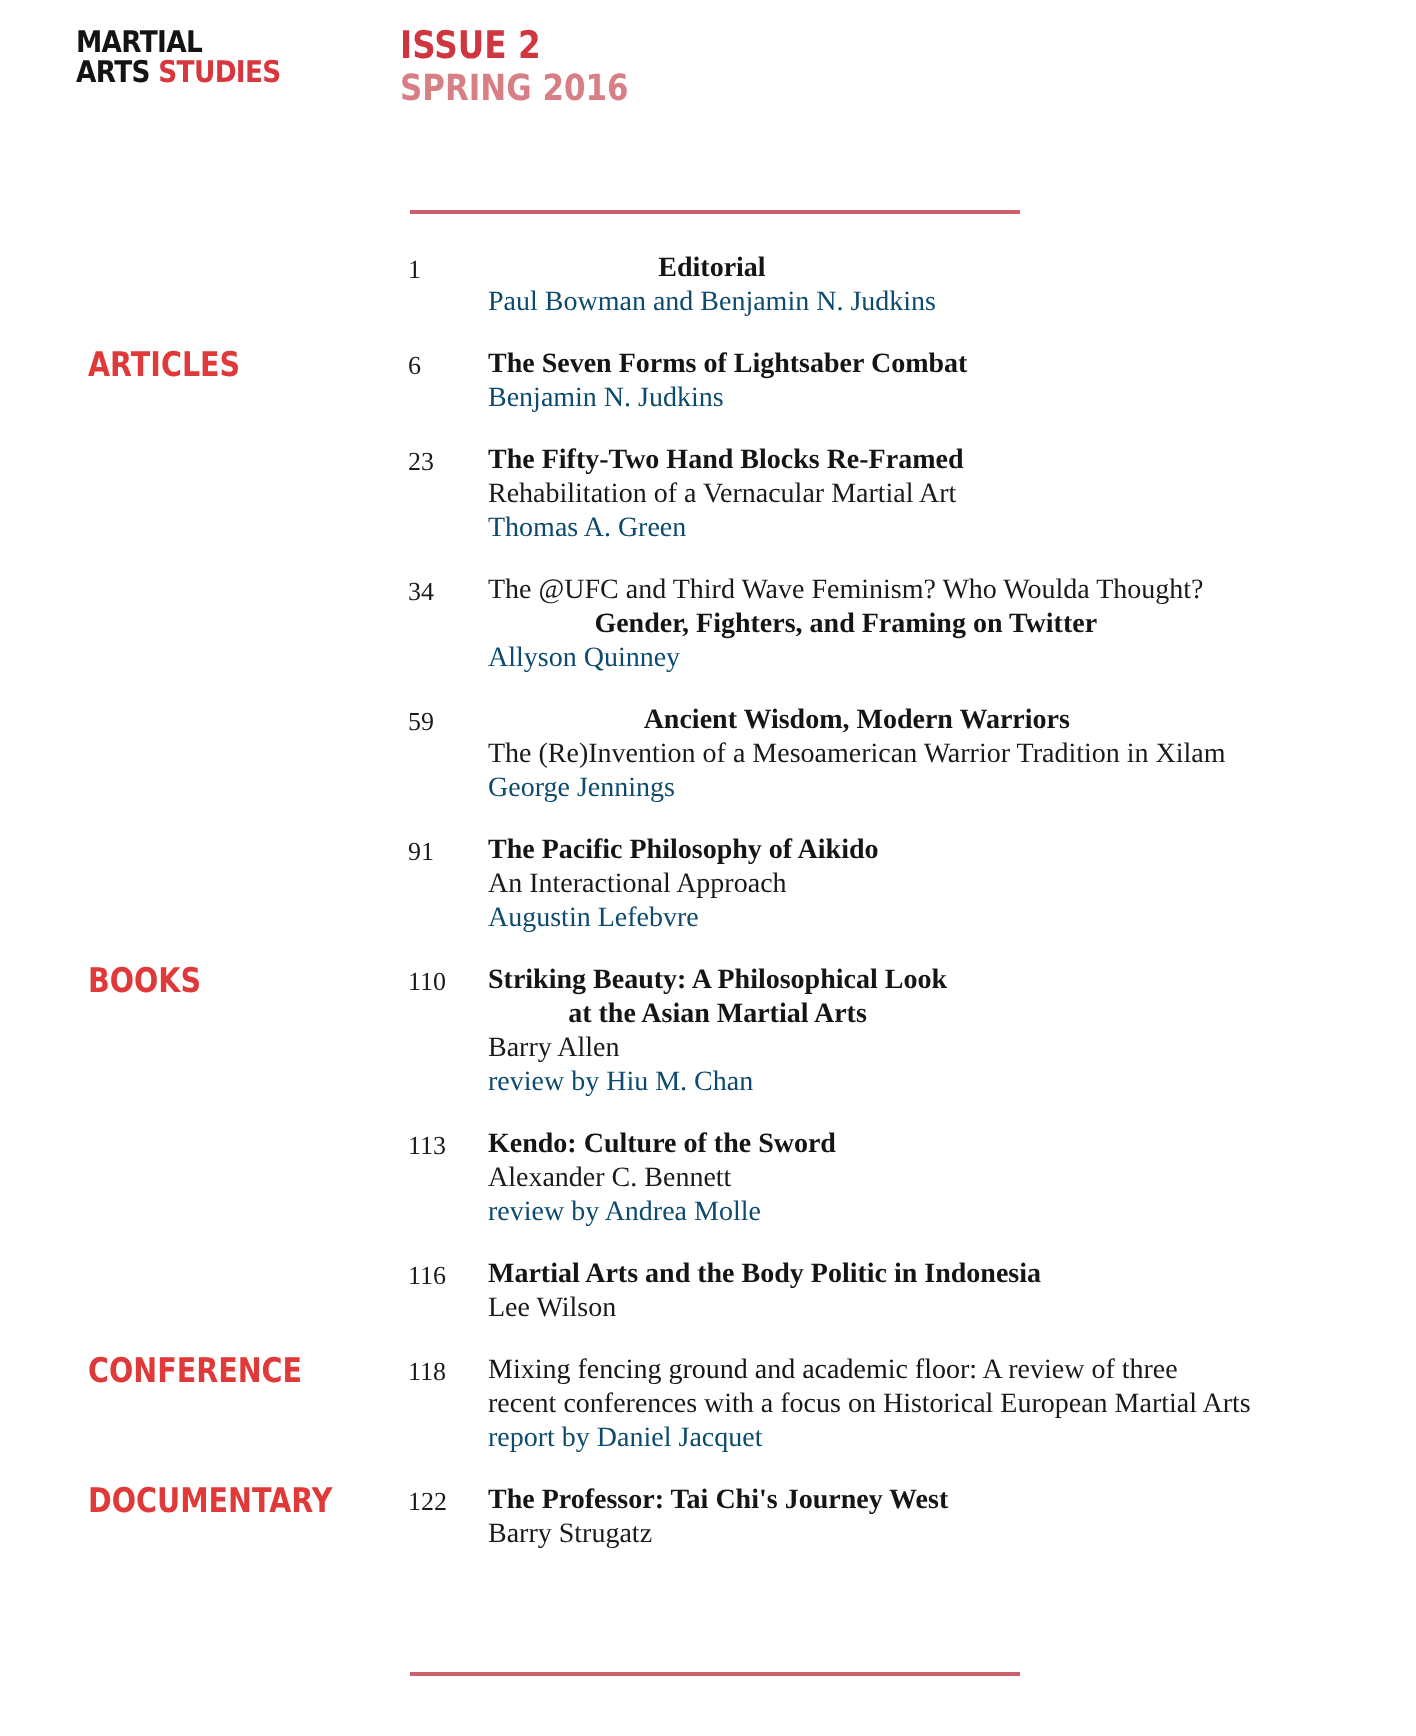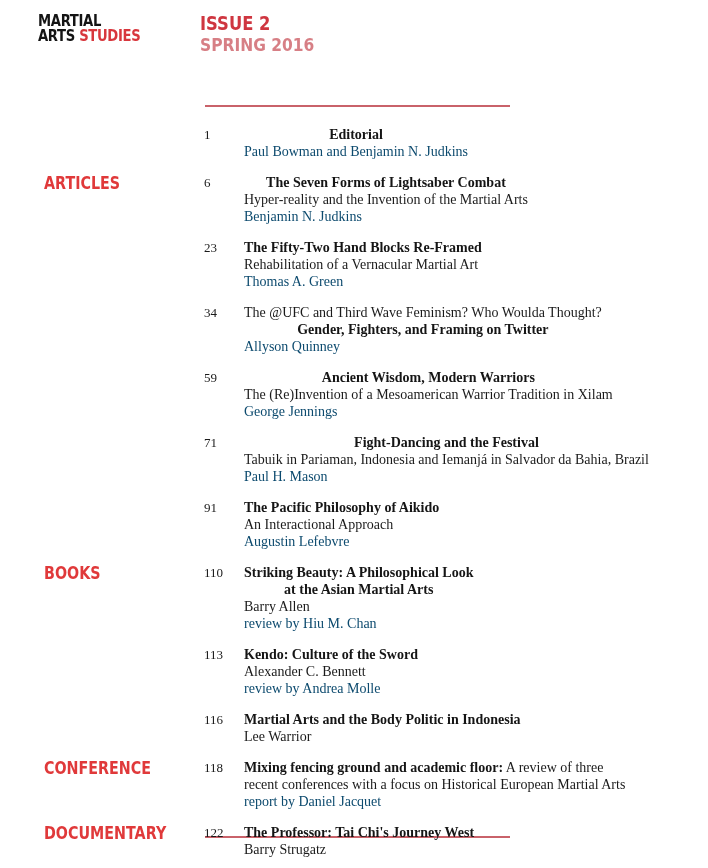--- a/index.html
+++ b/index.html
@@ -106,21 +106,21 @@
     padding-right: 12px;
   }
   .line {
     font-size: 14px;
     line-height: 17px;
     white-space: nowrap;
   }
   .line.title   { font-weight: bold; color: #151515; text-align: center; }
   .line.sub     { font-weight: normal; color: #1a1a1a; }
   .line.byline  { font-weight: normal; color: #0c4a6e; }
-  .line.mixed b { font-weight: bold; color: #151515; }
+  .line.mixed b { font-weight: normal; color: #151515; }
   .line.mixed   { color: #1a1a1a; }
 </style>
 </head>
 <body>
 
 <div class="masthead">
   <span class="l1">MARTIAL</span>
   <span class="l2"><span>ARTS </span><span class="studies">STUDIES</span></span>
 </div>
 
@@ -138,21 +138,20 @@
       <div class="lines">
         <div class="line title">Editorial</div>
         <div class="line byline">Paul Bowman and Benjamin N. Judkins</div>
       </div>
     </div>
     <div class="entry">
       <div class="section-label">ARTICLES</div>
       <div class="pagenum">6</div>
       <div class="lines">
         <div class="line title">The Seven Forms of Lightsaber Combat</div>
-        <div class="line sub">Hyper-reality and the Invention of the Martial Arts</div>
         <div class="line byline">Benjamin N. Judkins</div>
       </div>
     </div>
     <div class="entry">
       <div class="pagenum">23</div>
       <div class="lines">
         <div class="line title">The Fifty-Two Hand Blocks Re-Framed</div>
         <div class="line sub">Rehabilitation of a Vernacular Martial Art</div>
         <div class="line byline">Thomas A. Green</div>
       </div>
@@ -164,28 +163,20 @@
         <div class="line title">Gender, Fighters, and Framing on Twitter</div>
         <div class="line byline">Allyson Quinney</div>
       </div>
     </div>
     <div class="entry">
       <div class="pagenum">59</div>
       <div class="lines">
         <div class="line title">Ancient Wisdom, Modern Warriors</div>
         <div class="line sub">The (Re)Invention of a Mesoamerican Warrior Tradition in Xilam</div>
         <div class="line byline">George Jennings</div>
-      </div>
-    </div>
-    <div class="entry">
-      <div class="pagenum">71</div>
-      <div class="lines">
-        <div class="line title">Fight-Dancing and the Festival</div>
-        <div class="line sub">Tabuik in Pariaman, Indonesia and Iemanjá in Salvador da Bahia, Brazil</div>
-        <div class="line byline">Paul H. Mason</div>
       </div>
     </div>
     <div class="entry">
       <div class="pagenum">91</div>
       <div class="lines">
         <div class="line title">The Pacific Philosophy of Aikido</div>
         <div class="line sub">An Interactional Approach</div>
         <div class="line byline">Augustin Lefebvre</div>
       </div>
     </div>
@@ -204,21 +195,21 @@
       <div class="lines">
         <div class="line title">Kendo: Culture of the Sword</div>
         <div class="line sub">Alexander C. Bennett</div>
         <div class="line byline">review by Andrea Molle</div>
       </div>
     </div>
     <div class="entry">
       <div class="pagenum">116</div>
       <div class="lines">
         <div class="line title">Martial Arts and the Body Politic in Indonesia</div>
-        <div class="line sub">Lee Warrior</div>
+        <div class="line sub">Lee Wilson</div>
       </div>
     </div>
     <div class="entry">
       <div class="section-label">CONFERENCE</div>
       <div class="pagenum">118</div>
       <div class="lines">
         <div class="line mixed"><b>Mixing fencing ground and academic floor:</b> A review of three</div>
         <div class="line sub">recent conferences with a focus on Historical European Martial Arts</div>
         <div class="line byline">report by Daniel Jacquet</div>
       </div>

